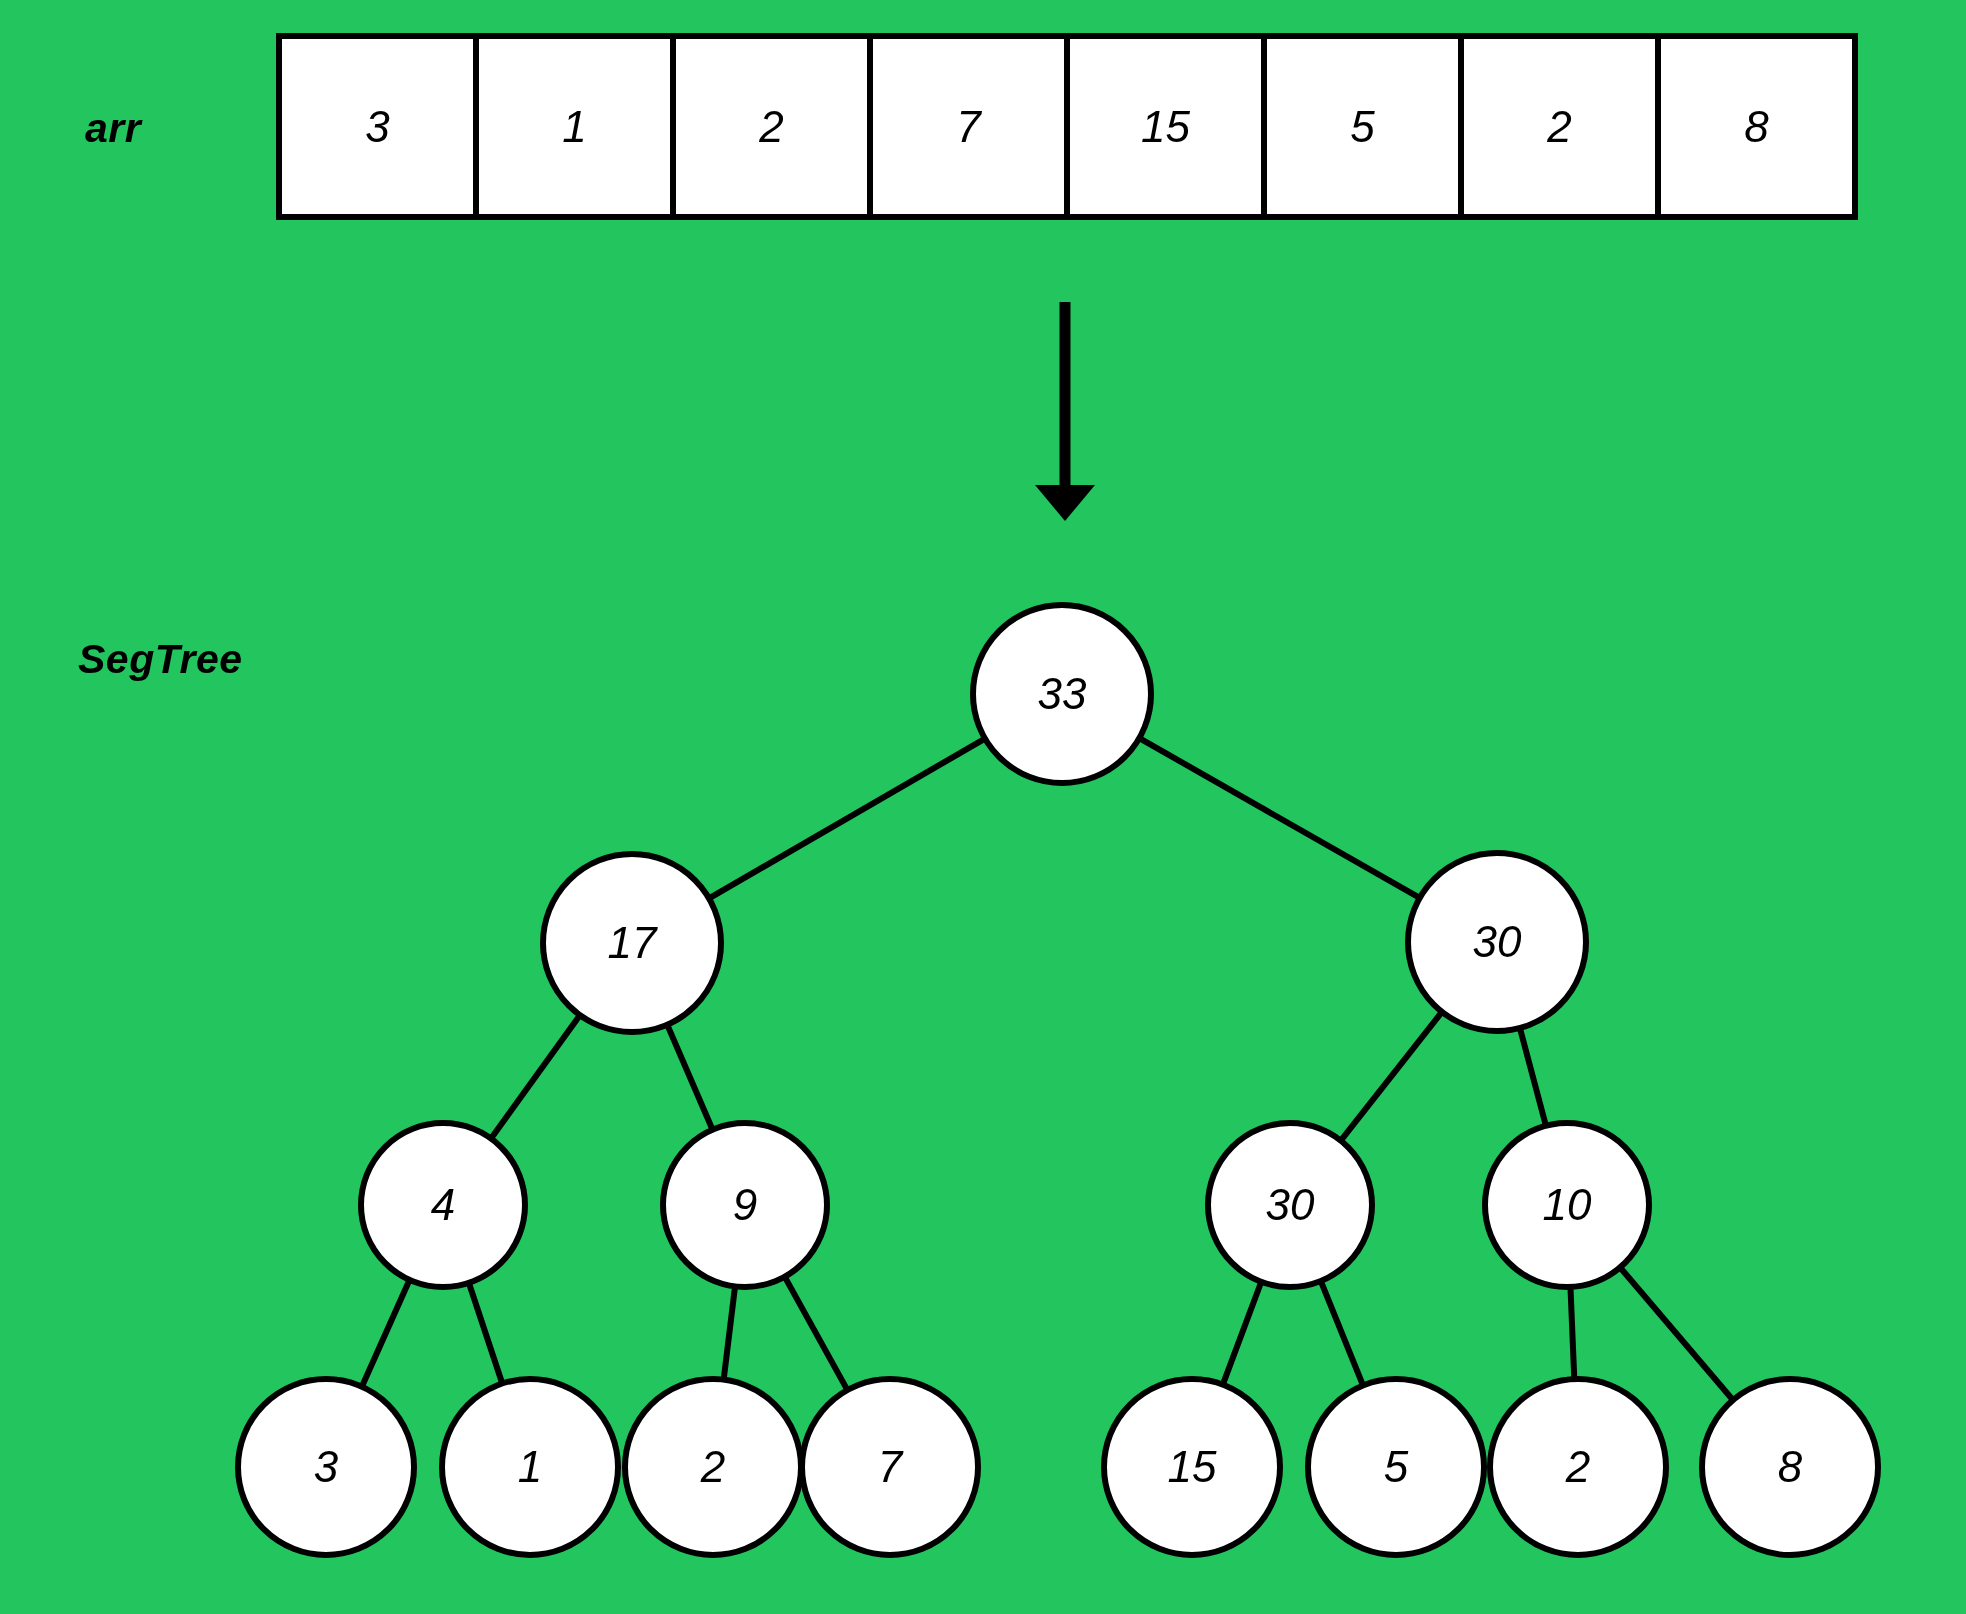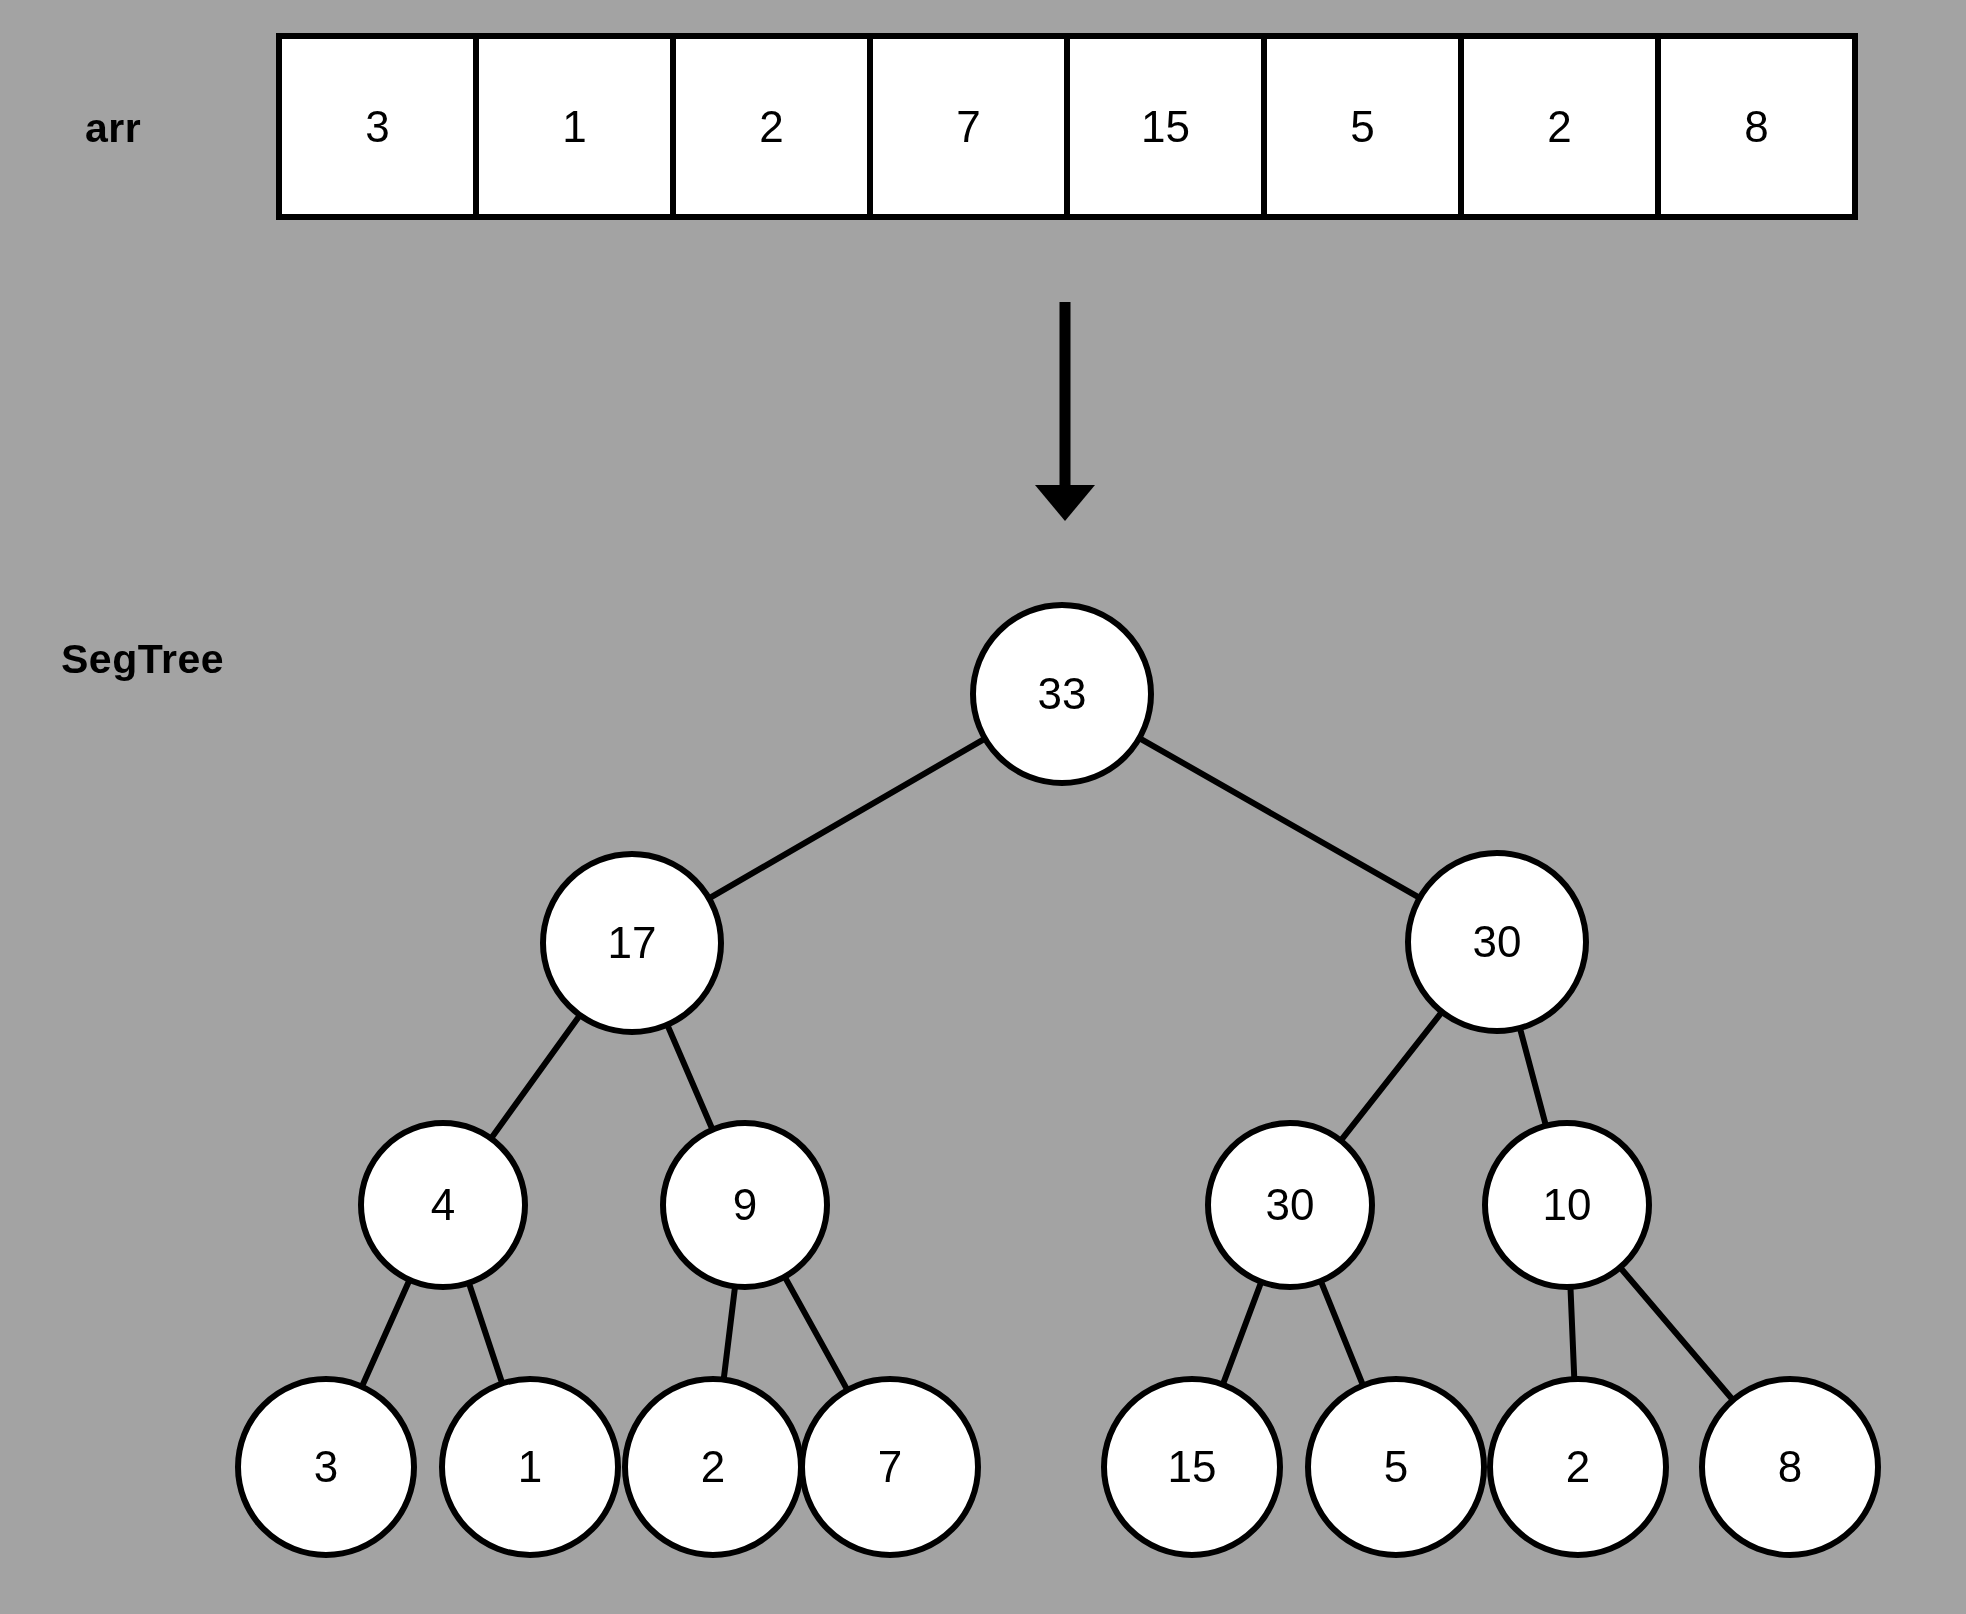--- a/index.html
+++ b/index.html
@@ -8,34 +8,35 @@
     background: #ffffff;
   }
   body {
     font-family: "Liberation Sans", sans-serif;
     color: #000000;
   }
   #canvas {
     position: relative;
     width: 1966px;
     height: 1614px;
-    background: #a3a3a3;
+    background: #22c55e;
     overflow: hidden;
+    font-style: italic;
   }
   
   .side-label {
     position: absolute;
     font-weight: bold;
     font-size: 41px;
     letter-spacing: 0.5px;
     color: #000;
     white-space: nowrap;
   }
   #arr-label { left: 85px; top: 105px; }
-  #segtree-label { left: 61px; top: 636px; }
+  #segtree-label { left: 78px; top: 636px; }
 
   
   #array-row {
     position: absolute;
     left: 276px;
     top: 33px;
     width: 1582px;
     height: 187px;
     display: flex;
     box-sizing: border-box;

